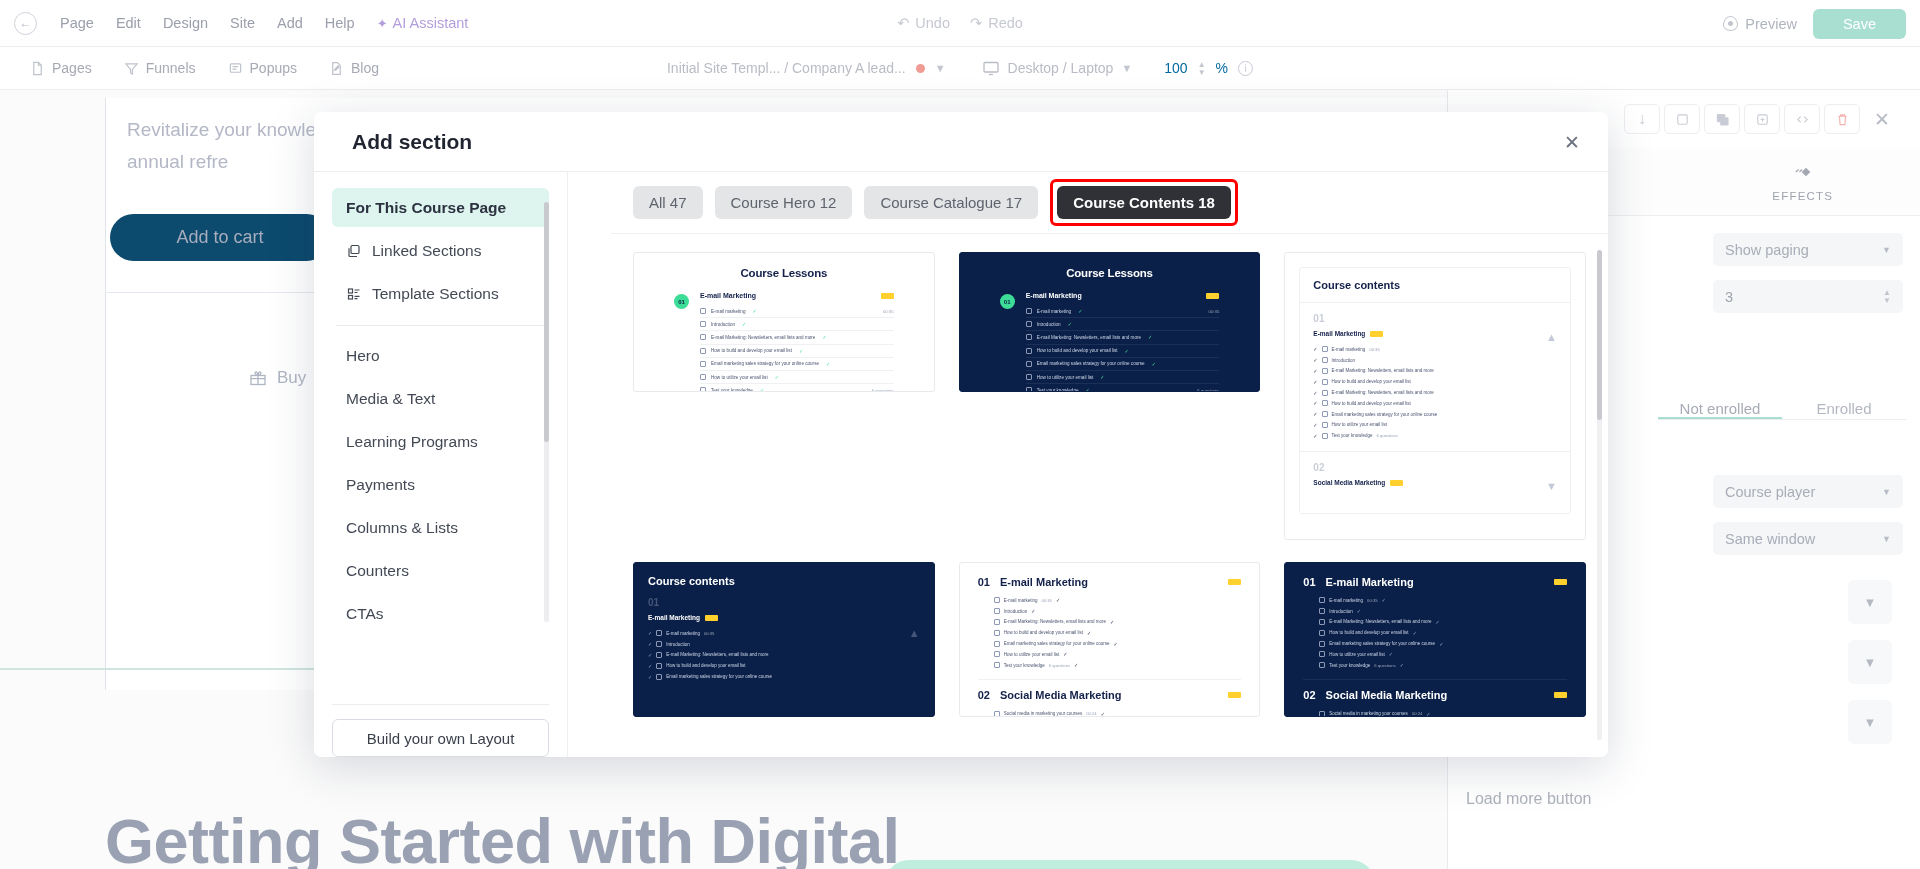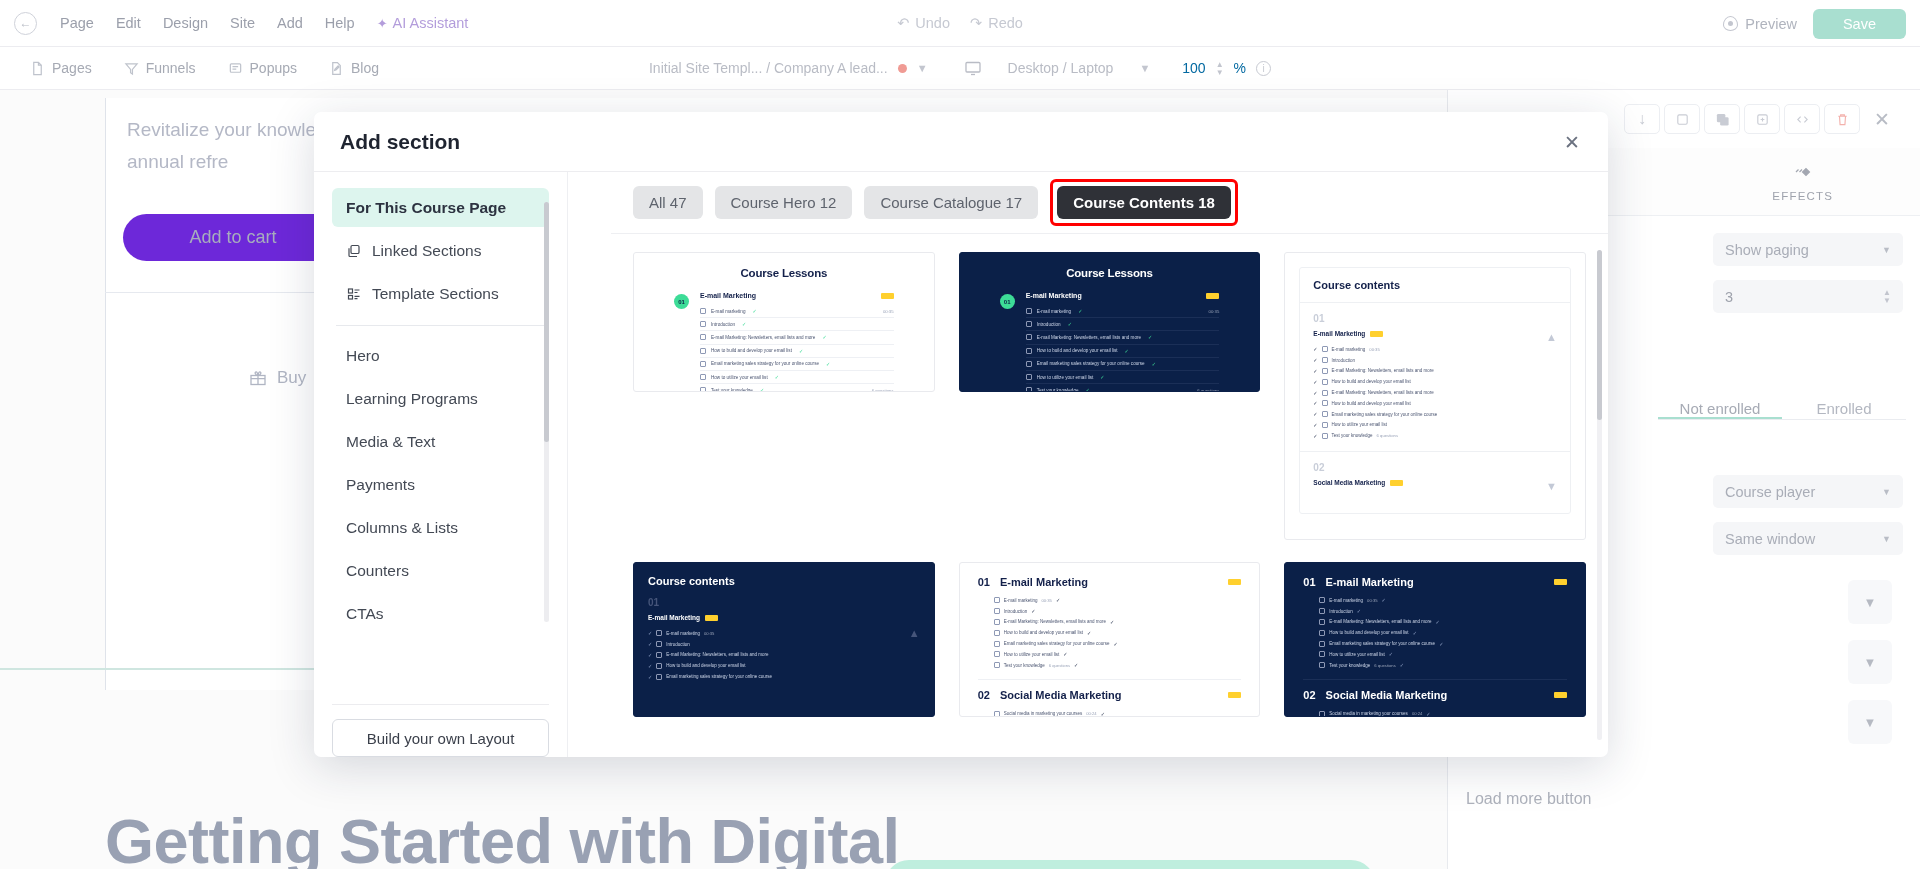--- a/index.html
+++ b/index.html
@@ -45,41 +45,41 @@
     position:absolute; left:0; top:47px; width:1920px; height:43px;
     background:#fff; border-bottom:1px solid #ececf0;
     display:flex; align-items:center; padding:0 16px; gap:4px;
   }
   .tb-item{ display:flex;align-items:center;gap:7px; font-size:14px;color:#a6aab4; padding:0 14px;}
   .tb-ico{ width:15px;height:15px; color:#bfc3cc; display:block;}
   .tb-center{ position:absolute; left:50%; transform:translateX(-50%); display:flex; align-items:center; gap:10px;}
   .crumb{ font-size:14px; color:#b9bcc5; }
   .red-dot{width:9px;height:9px;border-radius:50%;background:#f09b94;display:inline-block;}
   .chev{ color:#c3c6cf; font-size:11px;}
-  .device{ display:flex;align-items:center;gap:26px;font-size:14px;color:#b9bcc5; margin-left:26px;}
+  .device{ display:flex;align-items:center;gap:8px;font-size:14px;color:#b9bcc5; margin-left:26px;}
   .zoomv{ font-size:14px;color:#0369a1; }
   .stepper{display:flex;flex-direction:column;gap:1px;color:#c2c5ce;font-size:8px;line-height:7px;}
   .info-c{width:15px;height:15px;border:1.3px solid #c7cad2;border-radius:50%;font-size:10px;color:#c7cad2;display:flex;align-items:center;justify-content:center;}
 
   
   .canvas{
     position:absolute; left:0; top:90px; width:1920px; height:779px;
     background:#fbfbfb; overflow:hidden;
   }
   .site-card{
     position:absolute; left:105px; top:8px; width:1370px; height:592px;
     background:#fff; border-left:1px solid #dfe3ea;
   }
   .site-sub{
     position:absolute; left:127px; top:24px; width:330px;
     font-size:19px; line-height:32px; color:#b4b8c6;
   }
   .addcart-left{
-    position:absolute; left:123px; top:124px; width:220px; height:47px;
-    background:#6d28d9; border-radius:24px;
+    position:absolute; left:110px; top:124px; width:220px; height:47px;
+    background:#0c4a6e; border-radius:24px;
     display:flex;align-items:center;justify-content:center;
     color:#a7adbd; font-size:18px;
   }
   .buy-gift{
     position:absolute; left:248px; top:278px; display:flex;align-items:center;gap:9px;
     font-size:17px;color:#b0b5c3;
   }
   .site-divider{position:absolute;left:105px;top:202px;width:1370px;height:1px;background:#e6e9ef;}
   .site-divider2{position:absolute;left:0;top:578px;width:1870px;height:2px;background:#cfe6e0;}
   .big-head{
@@ -134,21 +134,21 @@
 
   
   .overlay{position:absolute; inset:0;}
   .modal{
     position:absolute; left:314px; top:112px; width:1294px; height:645px;
     background:#fff; border-radius:7px; box-shadow:0 10px 46px rgba(30,40,70,.17);
     overflow:hidden;
   }
   .modal-head{
     height:60px; border-bottom:1px solid #ededf0; display:flex; align-items:center;
-    padding:0 26px; position:relative;
+    padding:0 38px; position:relative;
   }
   .modal-title{ font-size:21px; font-weight:bold; color:#1f2430;}
   .modal-close{ position:absolute; right:22px; top:16px; width:28px;height:28px;
      display:flex;align-items:center;justify-content:center; color:#6b7280; font-size:19px;}
   .modal-body{ display:flex; height:585px; }
 
   
   .mnav{ width:253px; padding:16px 18px 0 18px; position:relative; display:flex; flex-direction:column;}
   .mnav-scroll{ flex:1; overflow:hidden; position:relative; }
   .mnav-item{
@@ -476,24 +476,24 @@
               </svg>
             <span>Template Sections</span>
           </div>
 
           <div class="mnav-sep"></div>
 
           <div class="mnav-item">
             <span>Hero</span>
             </div>
           <div class="mnav-item">
+            <span>Media &amp; Text</span>
+            </div>
+          <div class="mnav-item">
             <span>Learning Programs</span>
-            </div>
-          <div class="mnav-item">
-            <span>Media &amp; Text</span>
             </div>
           <div class="mnav-item">
             <span>Payments</span>
             </div>
           <div class="mnav-item">
             <span>Columns &amp; Lists</span>
             </div>
           <div class="mnav-item">
             <span>Counters</span>
             </div>

